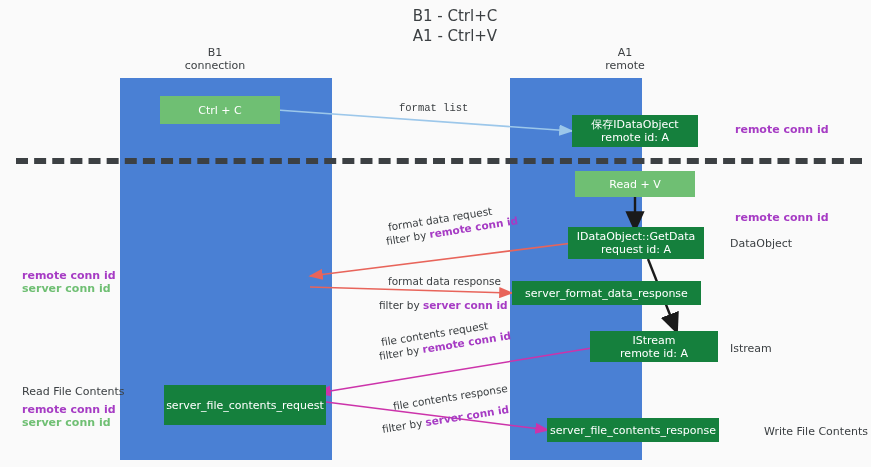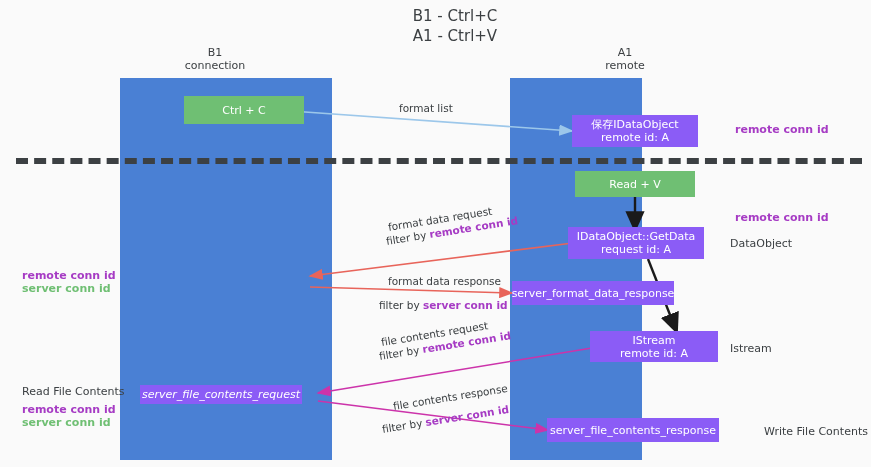--- a/index.html
+++ b/index.html
@@ -53,21 +53,21 @@
     align-items: center;
     justify-content: center;
     color: #ffffff;
     font-size: 11px;
     line-height: 13px;
     text-align: center;
     padding: 2px 4px;
     white-space: pre-line;
   }
   .node.green { background: #6fbf73; }
-  .node.orange { background: #8b5cf6; text-align: center; }
+  .node.orange { background: #15803d; text-align: center; }
 
   .side-label {
     position: absolute;
     font-size: 11px;
     line-height: 13px;
     white-space: pre-line;
   }
   .side-label.dark { color: #3c4043; }
   .side-label.bold-purple { color: #a63bc4; font-weight: bold; }
   .side-label.bold-green { color: #6fbf73; font-weight: bold; }
@@ -140,41 +140,41 @@
 
     <line x1="648" y1="259" x2="676" y2="330" stroke="#1a1a1a" stroke-width="2.4" marker-end="url(#ar-blk)"></line>
 
     <line x1="592" y1="348" x2="318" y2="393" stroke="#cc33aa" stroke-width="1.6" marker-end="url(#ar-mag)"></line>
 
     <line x1="318" y1="401" x2="548" y2="430" stroke="#cc33aa" stroke-width="1.6" marker-end="url(#ar-mag)"></line>
   </svg>
 
   <div class="dashline"></div>
 
-  <div class="node green" style="left:160px; top:96px; width:120px; height:28px;margin-left:24px;">Ctrl + C</div>
+  <div class="node green" style="left:160px; top:96px; width:120px; height:28px;">Ctrl + C</div>
 
   <div class="node orange" style="left:572px; top:115px; width:126px; height:32px;">保存IDataObject
 remote id: A</div>
 
   <div class="node green" style="left:575px; top:171px; width:120px; height:26px;">Read + V</div>
 
   <div class="node orange" style="left:568px; top:227px; width:136px; height:32px;">IDataObject::GetData
 request id: A</div>
 
 
-  <div class="node orange" style="left:512px; top:281px; width:162px; height:24px;">server_format_data_response</div>
+  <div class="node orange" style="left:512px; top:281px; width:189px; height:24px;">server_format_data_response</div>
 
   <div class="node orange" style="left:590px; top:331px; width:128px; height:31px;">IStream
 remote id: A</div>
 
-  <div class="node orange" style="left:140px; top:385px; width:162px; height:19px;font-style:italic;">server_file_contents_request</div>
+  <div class="node orange" style="left:164px; top:385px; width:162px; height:40px;">server_file_contents_request</div>
 
   <div class="node orange" style="left:547px; top:418px; width:172px; height:24px;">server_file_contents_response</div>
 
-  <div class="edge-label" style="left:399px; top:101px;">format list</div>
+  <div class="edge-label" style="left:399px; top:101px;font-family:Liberation Mono, monospace;">format list</div>
 
   <div class="edge-label rot-up" style="left:388px; top:220px;">format data request</div>
   <div class="edge-label rot-up" style="left:386px; top:234px;"><span>filter by </span><span class="hl-purple">remote conn id</span></div>
 
   <div class="edge-label" style="left:388px; top:274px;">format data response</div>
   <div class="edge-label" style="left:379px; top:298px;"><span>filter by </span><span class="hl-purple">server conn id</span></div>
 
   <div class="edge-label rot-up" style="left:381px; top:335px;">file contents request</div>
   <div class="edge-label rot-up" style="left:379px; top:349px;"><span>filter by </span><span class="hl-purple">remote conn id</span></div>
 

